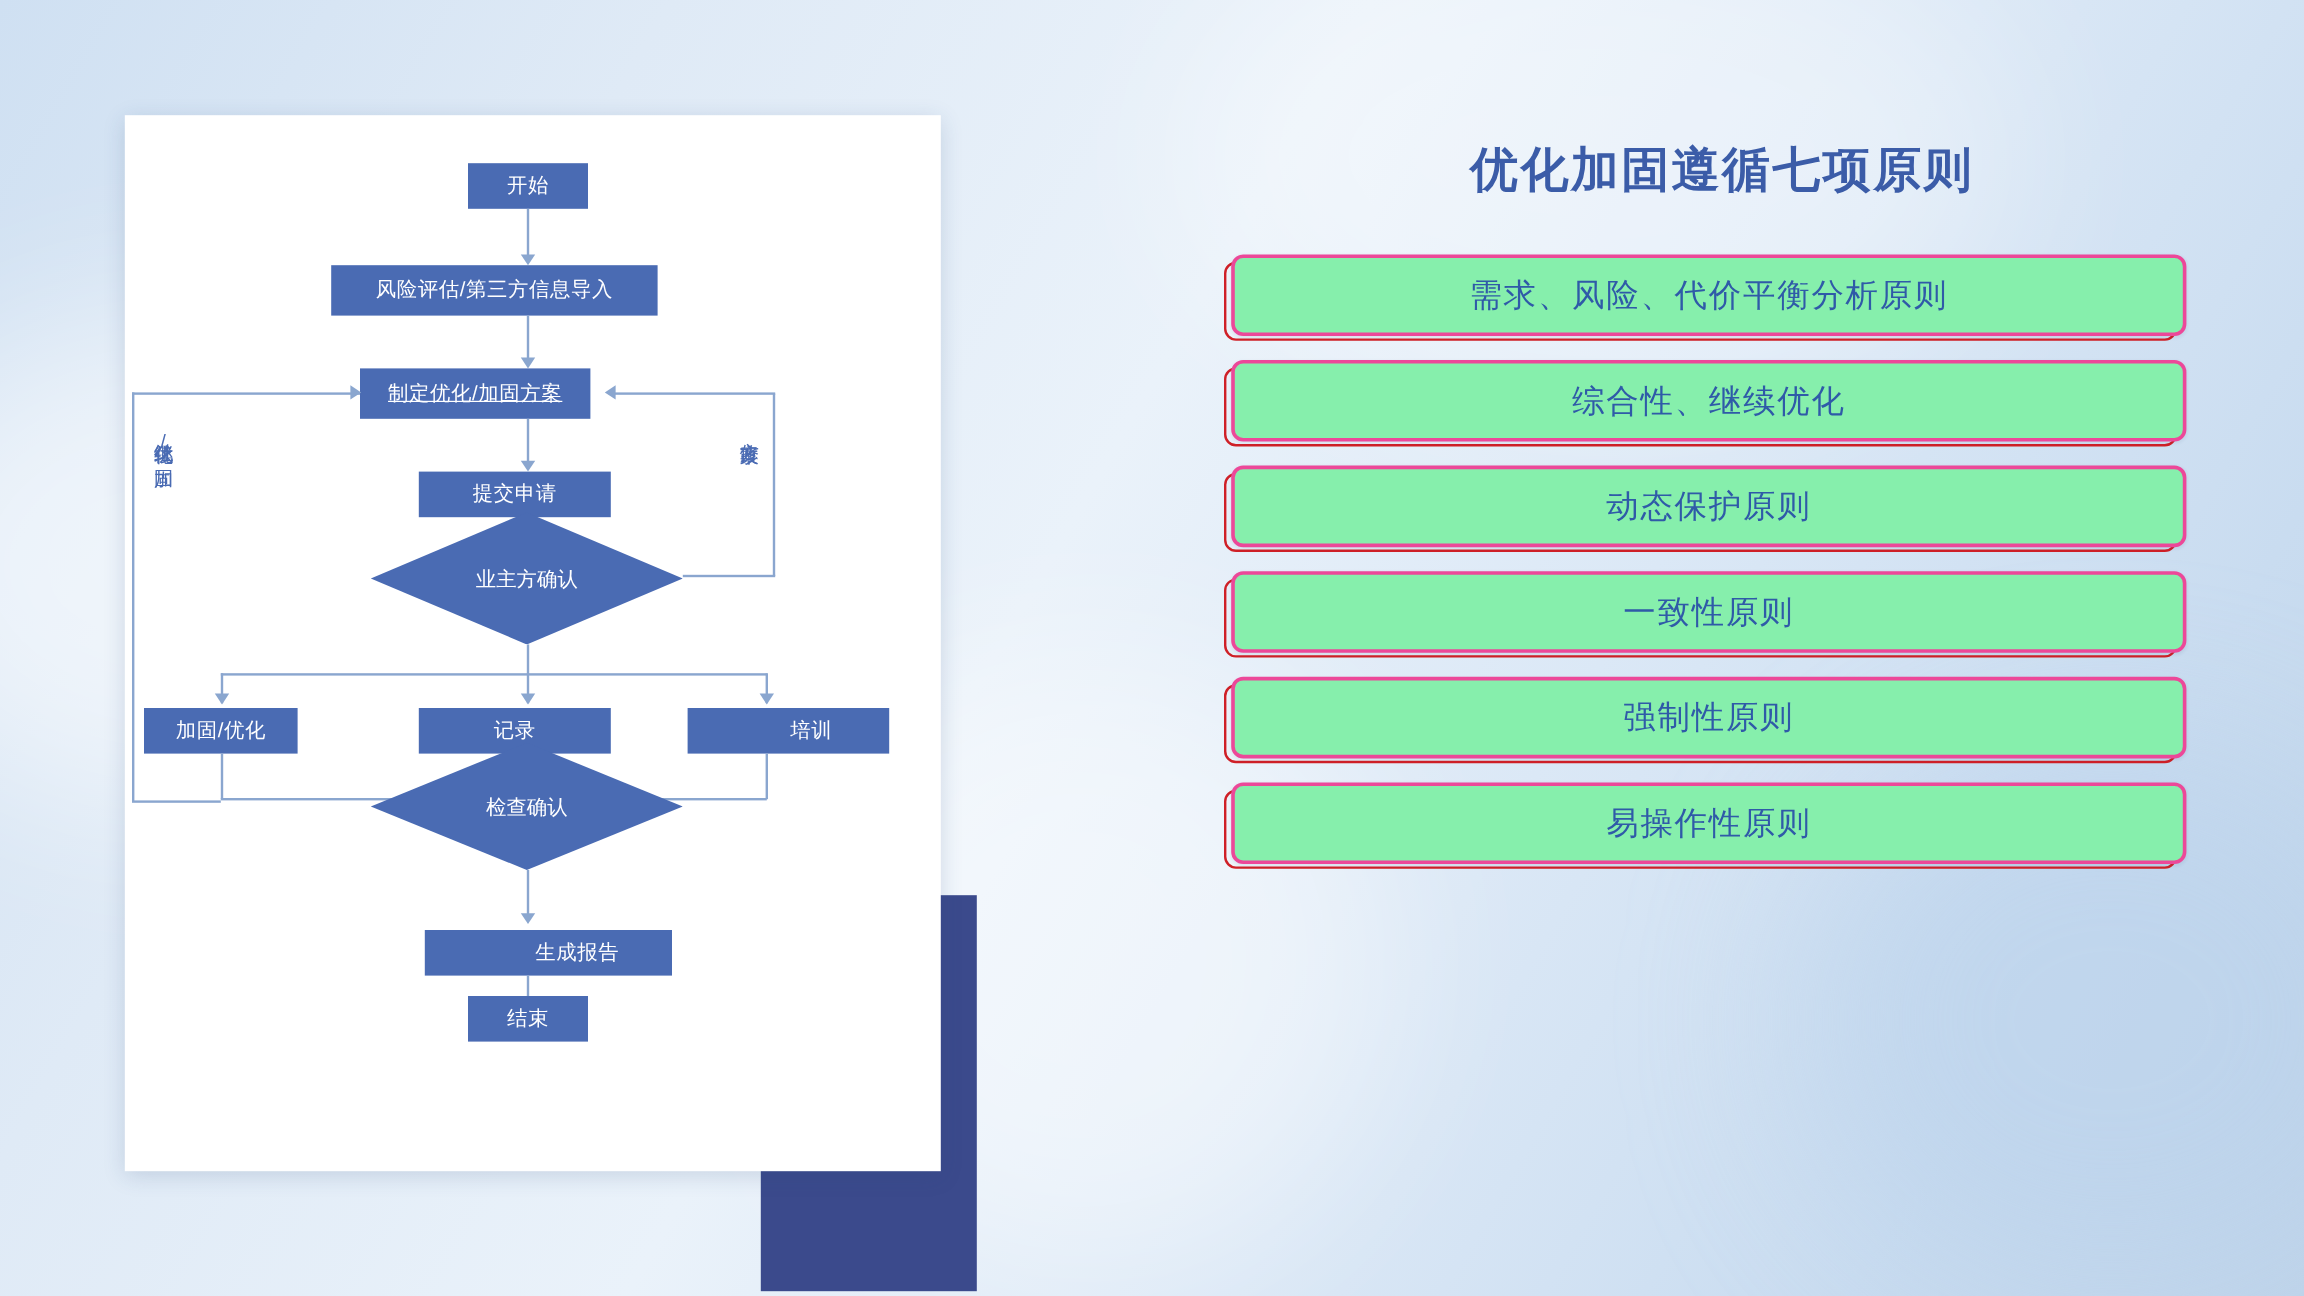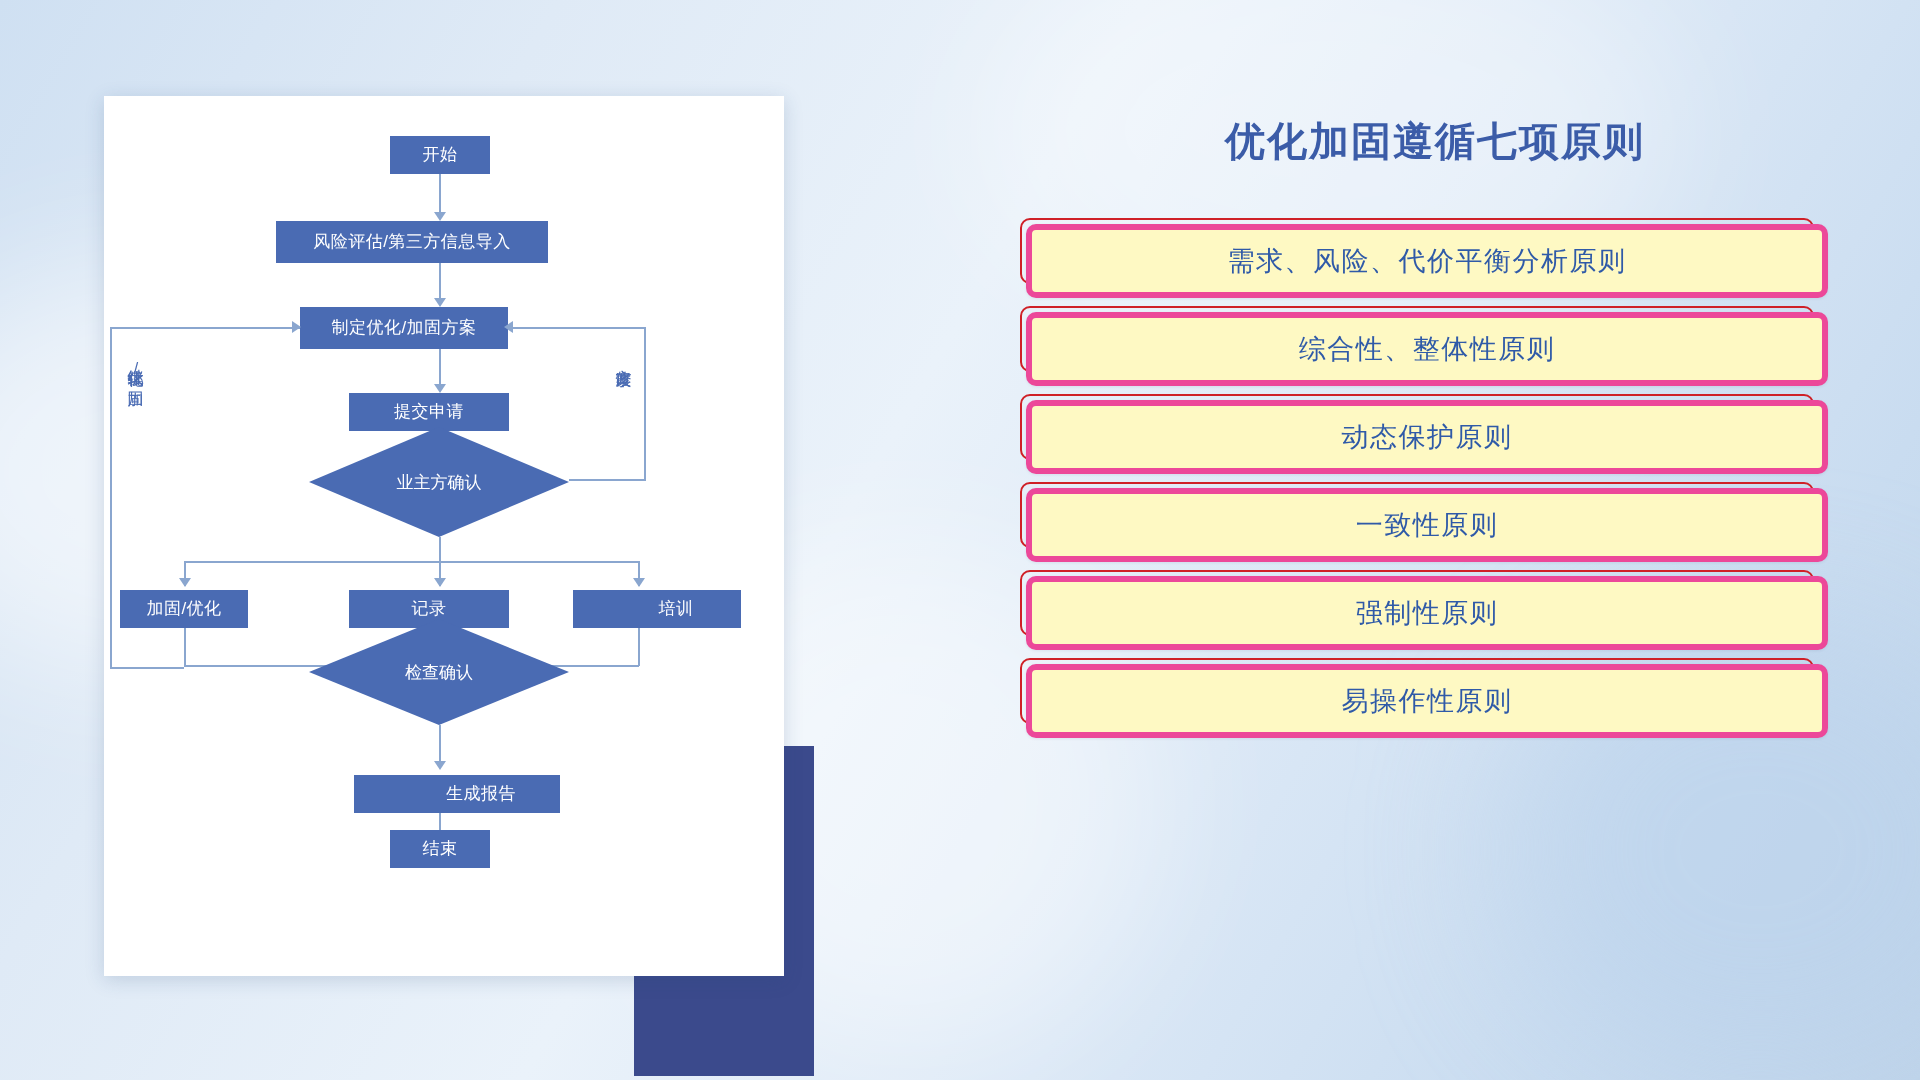--- a/index.html
+++ b/index.html
@@ -167,25 +167,25 @@
     left: 0;
     top: 6px;
     width: 790px;
     height: 62px;
     border: 2px solid #cf2027;
     border-radius: 10px;
   }
   .principle-box {
     position: absolute;
     left: 6px;
-    top: 12px;
+    top: 0px;
     width: 790px;
     height: 62px;
-    background: #fef9c3;
-    border: 6px solid #ec4899;
+    background: #86efac;
+    border: 3px solid #ec4899;
     border-radius: 10px;
     display: flex;
     align-items: center;
     justify-content: center;
     box-shadow: 0 1px 3px rgba(30,50,90,0.08);
   }
   .principle-text {
     font-size: 27px;
     color: #2f5aa8;
     letter-spacing: 1.5px;
@@ -209,21 +209,21 @@
       </div>
       <div class="vline" style="left:335px; top:66px; height:40px;"></div>
       <div class="arrow-down" style="left:330px; top:104px;"></div>
 
       <div class="node" style="left:172px; top:113px; width:272px; height:42px;">
         <span>风险评估/第三方信息导入</span>
       </div>
       <div class="vline" style="left:335px; top:155px; height:38px;"></div>
       <div class="arrow-down" style="left:330px; top:190px;"></div>
 
-      <div class="node" style="left:196px; top:199px; width:208px; height:42px;">
+      <div class="node" style="left:196px; top:199px; width:192px; height:42px;text-decoration:underline;">
         <span>制定优化/加固方案</span>
       </div>
       <div class="vline" style="left:335px; top:241px; height:38px;"></div>
       <div class="arrow-down" style="left:330px; top:276px;"></div>
 
       <div class="node" style="left:245px; top:285px; width:160px; height:38px;">
         <span>提交申请</span>
       </div>
       <div class="vline" style="left:335px; top:323px; height:52px;"></div>
       <div class="arrow-down" style="left:330px; top:366px;"></div>
@@ -305,21 +305,21 @@
     <div class="principle-item">
       <div class="principle-accent"></div>
       <div class="principle-box">
         <span class="principle-text">需求、风险、代价平衡分析原则</span>
       </div>
     </div>
 
     <div class="principle-item">
       <div class="principle-accent"></div>
       <div class="principle-box">
-        <span class="principle-text">综合性、整体性原则</span>
+        <span class="principle-text">综合性、继续优化</span>
       </div>
     </div>
 
     <div class="principle-item">
       <div class="principle-accent"></div>
       <div class="principle-box">
         <span class="principle-text">动态保护原则</span>
       </div>
     </div>
 

